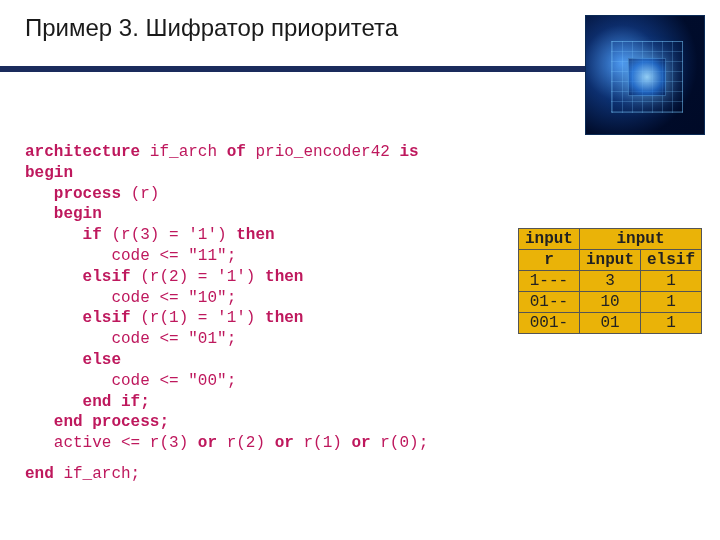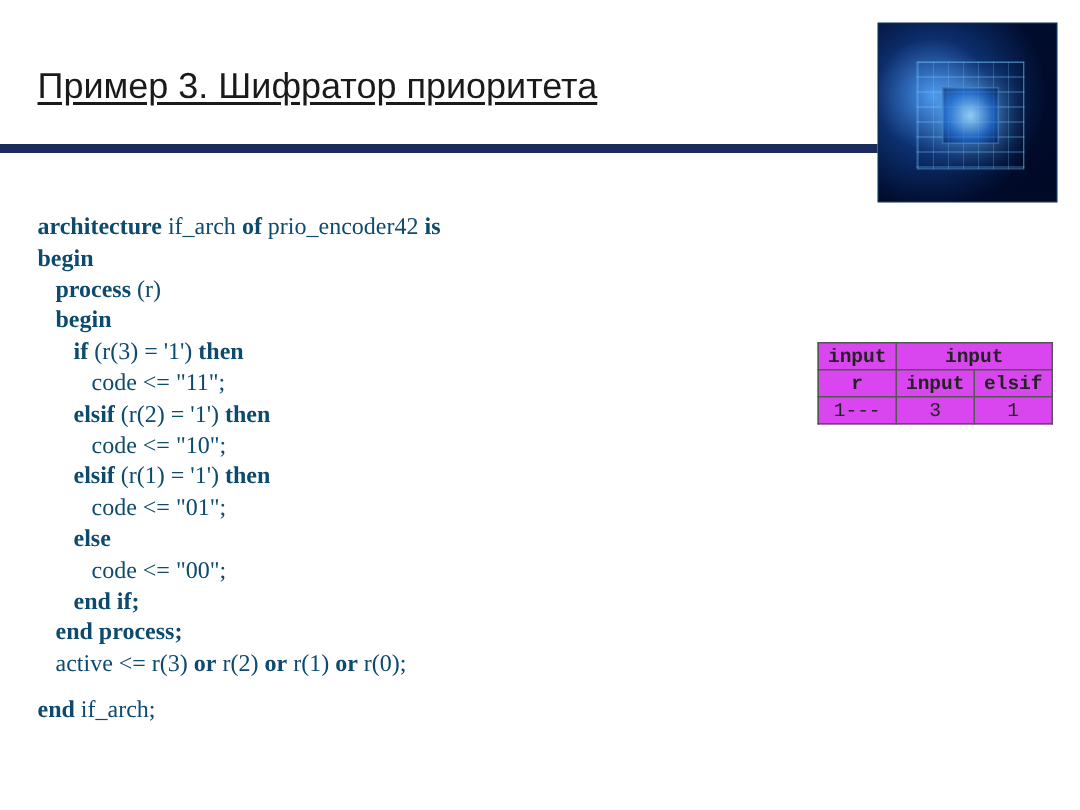--- a/index.html
+++ b/index.html
@@ -5,24 +5,23 @@
   * { box-sizing: border-box; margin: 0; padding: 0; }
   body {
     width: 720px;
     height: 540px;
     background: #fff;
     font-family: Arial, sans-serif;
     position: relative;
     overflow: hidden;
   }
   .header {
-    padding: 44px 0 8px 25px;
+    padding: 14px 0 8px 25px;
     font-size: 24px;
     color: #1a1a1a;
-    text-decoration: underline;
     text-underline-offset: 3px;
   }
   .rule-wrap {
     position: relative;
     height: 30px;
     margin-top: 8px;
   }
   .rule {
     position: absolute;
     left: 0;
@@ -59,37 +58,37 @@
     background: radial-gradient(circle, rgba(160,220,255,0.9) 0%, rgba(40,120,220,0.7) 60%, rgba(10,40,100,0.6) 100%);
     box-shadow: 0 0 20px rgba(120,200,255,0.7);
   }
   .content {
     position: absolute;
     left: 25px;
     top: 142px;
     right: 25px;
   }
   .code {
-    font-family: Liberation Serif, serif;
+    font-family: Liberation Mono, monospace;
     font-size: 16px;
     line-height: 1.3;
-    color: #0c4a6e;
+    color: #be185d;
     white-space: pre;
   }
   .code b { font-weight: bold; }
   .spacer { height: 10px; }
   .truth {
     position: absolute;
     right: 18px;
     top: 228px;
     border-collapse: collapse;
     font-family: "Courier New", monospace;
-    font-size: 13px;
+    font-size: 16px;
     color: #222;
-    background: #d946ef;
+    background: #eab308;
   }
   .truth th, .truth td {
     border: 1px solid #555;
     padding: 1px 6px;
     text-align: center;
     font-weight: normal;
   }
   .truth th { font-weight: bold; }
 </style>
 </head>
@@ -131,14 +130,24 @@
   <tr>
     <th>r</th>
     <th>input</th>
     <th>elsif</th>
   </tr>
   <tr>
     <td>1---</td>
     <td>3</td>
     <td>1</td>
   </tr>
+  <tr>
+    <td>01--</td>
+    <td>10</td>
+    <td>1</td>
+  </tr>
+  <tr>
+    <td>001-</td>
+    <td>01</td>
+    <td>1</td>
+  </tr>
 </tbody>
   </table>
 
 </body></html>

